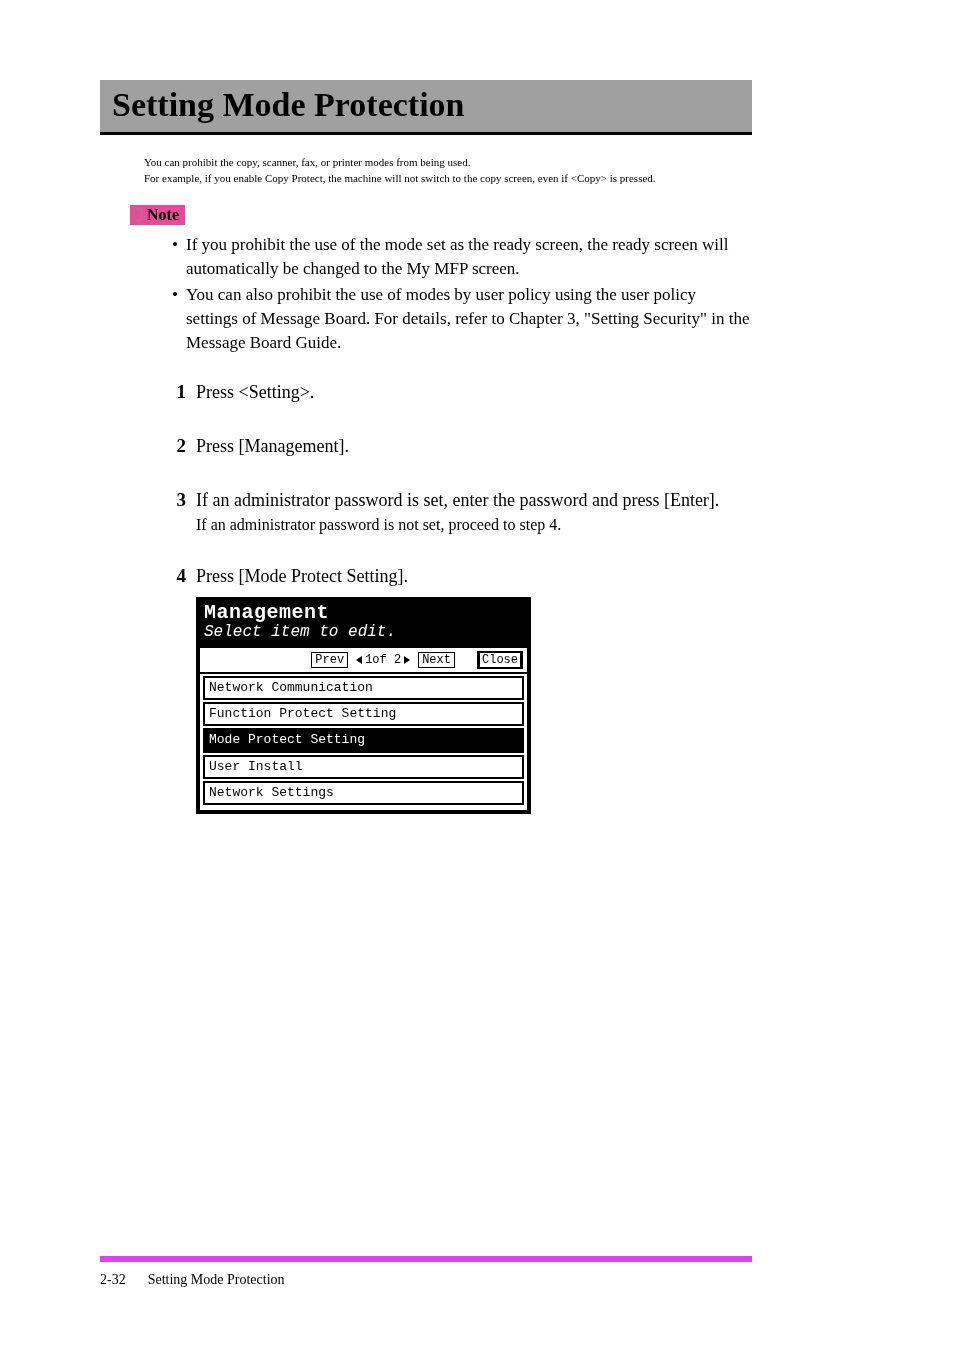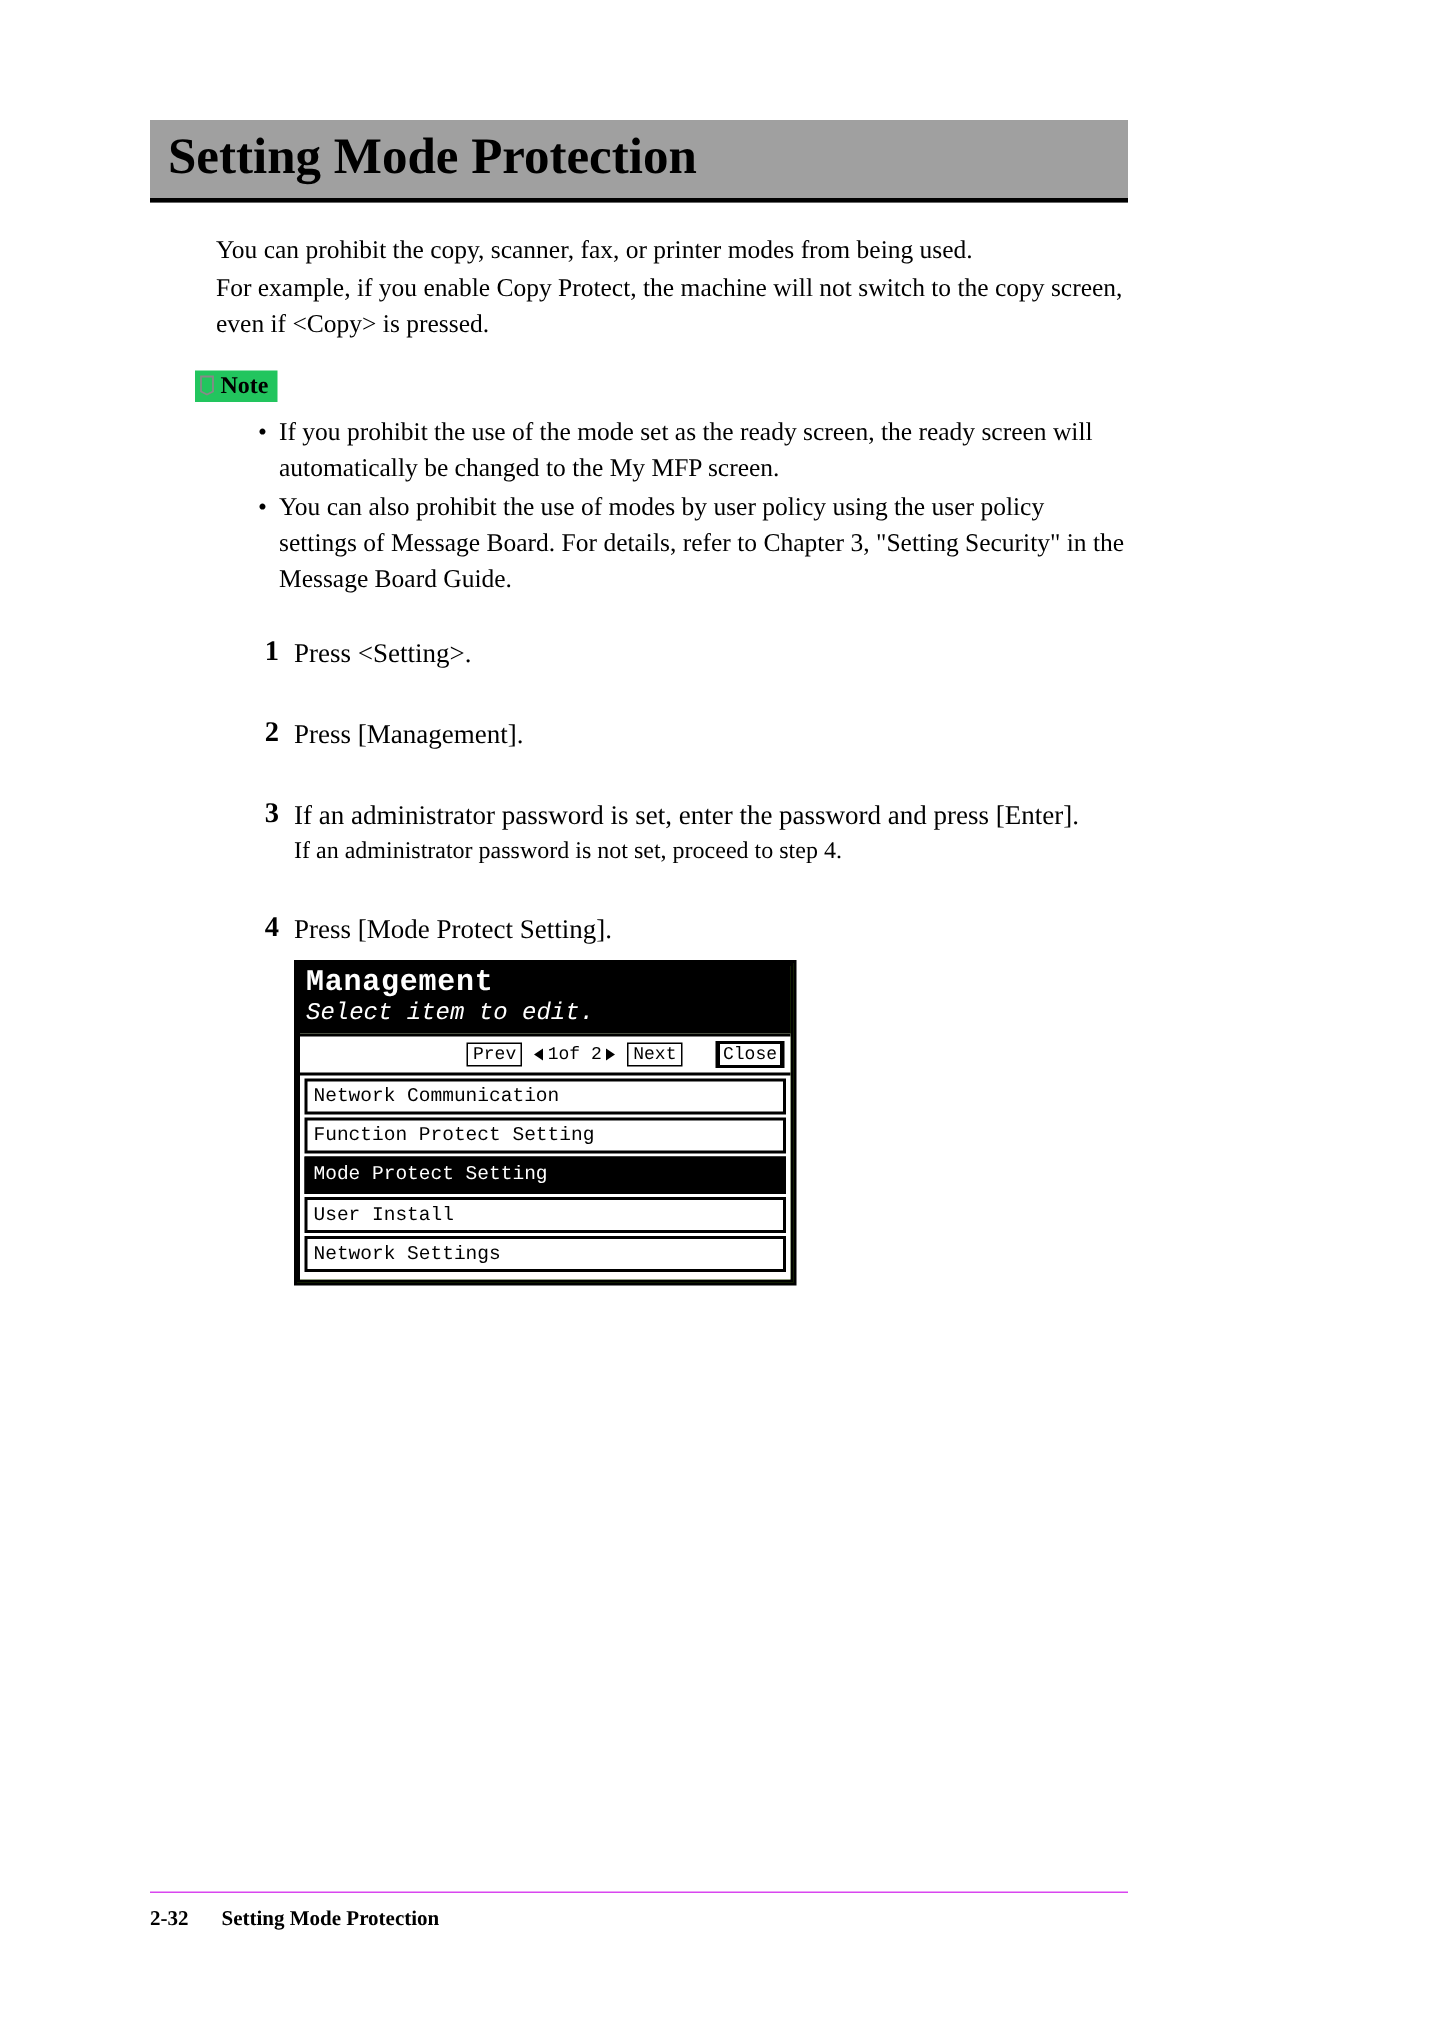--- a/index.html
+++ b/index.html
@@ -28,27 +28,27 @@
     font-size: 34px;
     font-weight: bold;
     font-family: Georgia, 'Times New Roman', serif;
     color: #000;
   }
   .content {
     padding: 0 0 0 44px;
     flex: 1;
   }
   .intro {
-    font-size: 17px;
+    font-size: 11px;
     line-height: 1.45;
     margin-bottom: 18px;
   }
   .note-label {
     display: inline-block;
-    background: #22c55e;
+    background: #ec4899;
     padding: 1px 6px 1px 2px;
     margin-bottom: 8px;
     margin-left: -14px;
   }
   .note-label .icon {
     display: inline-block;
     width: 12px;
     height: 14px;
     position: relative;
     top: 2px;
@@ -180,27 +180,26 @@
     background: #fff;
     font-family: 'Courier New', monospace;
   }
   .lcd-item.selected {
     background: #000;
     color: #fff;
   }
   .lcd-items { padding-bottom: 3px; }
 
   .footer {
-    border-top: 1px solid #d946ef;
+    border-top: 6px solid #d946ef;
     padding-top: 10px;
     font-size: 14px;
     display: flex;
     gap: 22px;
     align-items: baseline;
-    font-weight: bold;
   }
   .footer .pg { font-size: 14px; }
   .footer .ft { font-size: 14px; }
 </style>
 </head>
 <body>
 
 <div class="page">
 
   <div class="title-bar">

